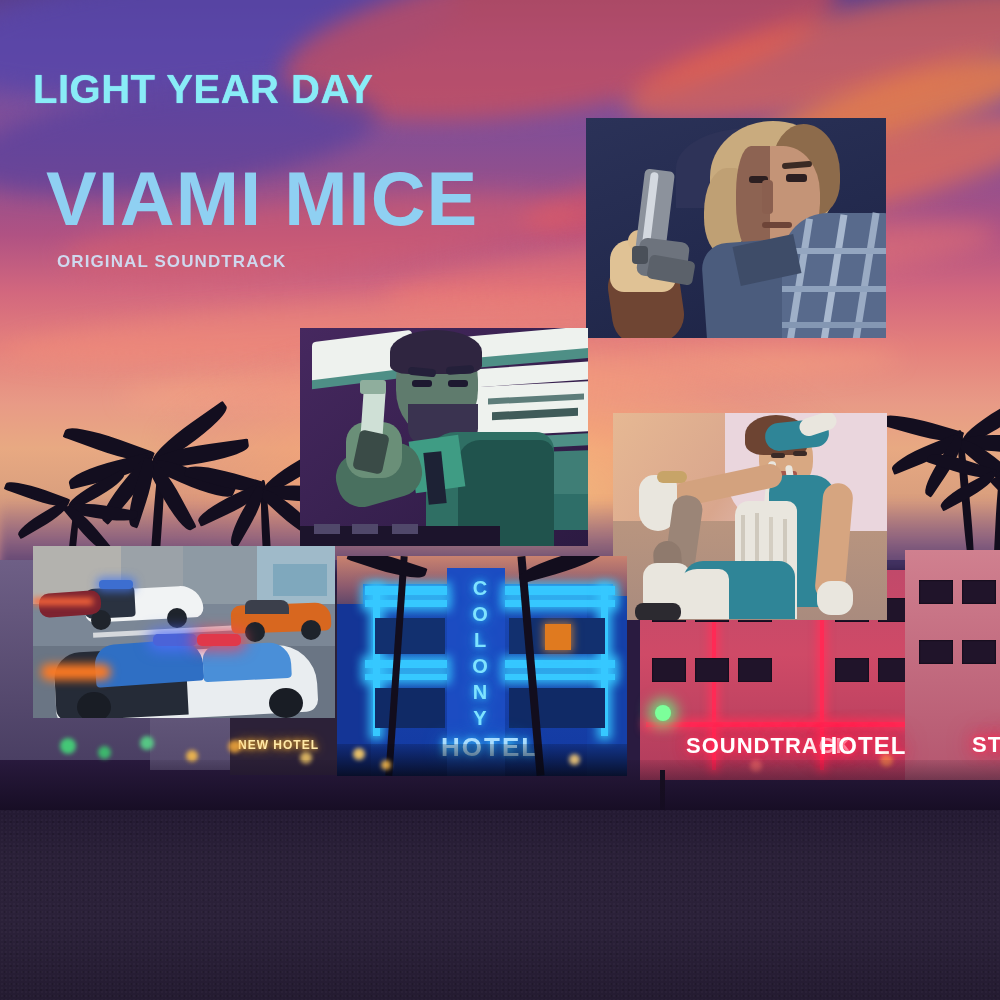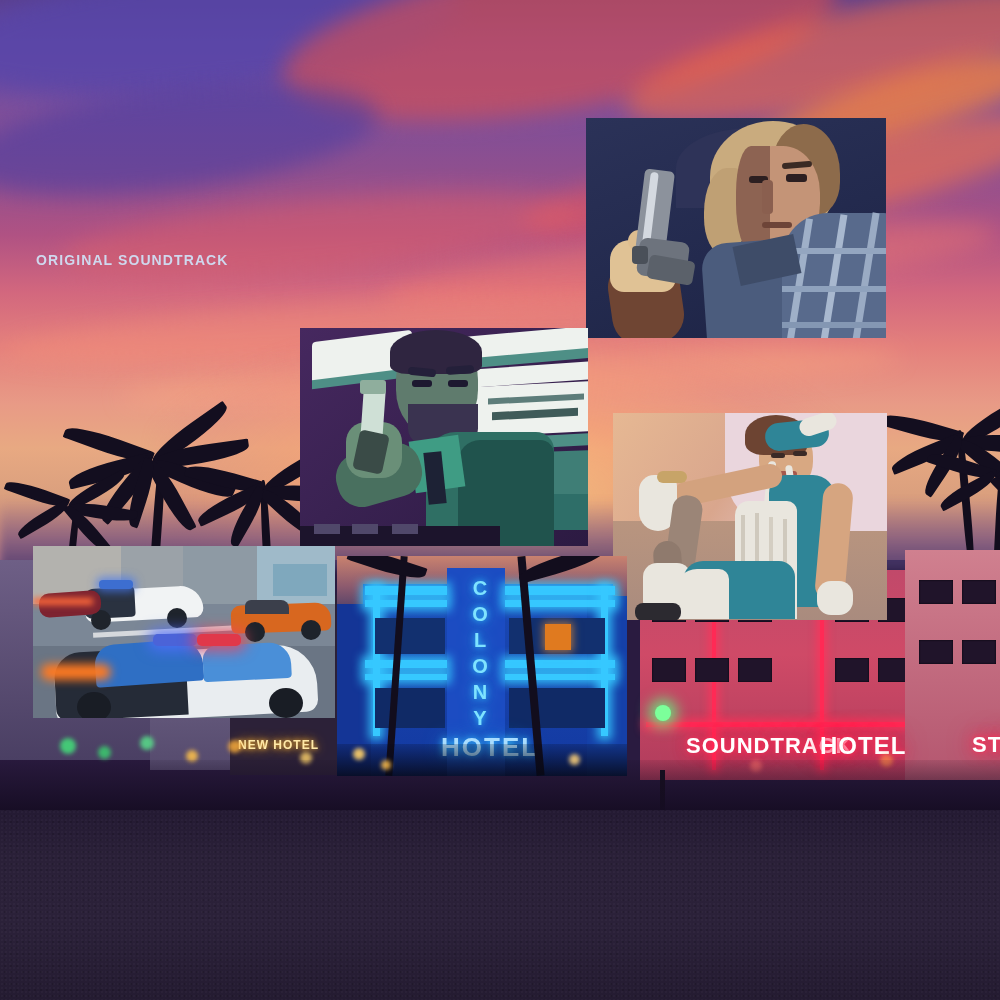--- a/index.html
+++ b/index.html
@@ -142,22 +142,22 @@
   .t-top{
     position:absolute;left:33px;top:67px;
     color:#89ecf7;font-size:40px;font-weight:bold;letter-spacing:.5px;
     text-shadow:0 0 1px #89ecf7;
   }
   .t-main{
     position:absolute;left:46px;top:155px;
     color:#8fd0f2;font-size:76px;font-weight:bold;letter-spacing:1px;
   }
   .t-sub{
-    position:absolute;left:36px;top:252px;
-    color:#cfd8ee;font-size:14px;font-weight:bold;letter-spacing:1.1px;
+    position:absolute;left:57px;top:252px;
+    color:#cfd8ee;font-size:17px;font-weight:bold;letter-spacing:1.1px;
   }
 </style>
 </head>
 <body>
 
 <div id="album">
 
   <div class="sky"></div>
 
   <div class="cloudlayer">
@@ -486,15 +486,17 @@
     <div style="position:absolute;left:56px;top:0;width:7px;height:220px;background:#120d1d;transform:rotate(4deg);"></div>
     <div style="position:absolute;left:190px;top:0;width:8px;height:220px;background:#120d1d;transform:rotate(-5deg);"></div>
     <div style="position:absolute;left:10px;top:0;width:80px;height:16px;background:#120d1d;border-radius:60% 5% 60% 5%;transform:rotate(18deg);"></div>
     <div style="position:absolute;left:180px;top:0;width:90px;height:16px;background:#120d1d;border-radius:60% 5% 60% 5%;transform:rotate(-16deg);"></div>
     <div style="position:absolute;left:0;top:188px;width:290px;height:32px;background:linear-gradient(180deg,rgba(6,8,24,.2),rgba(6,8,22,.85));"></div>
     <div class="bokeh" style="left:16px;top:192px;width:12px;height:12px;background:#ffd16a;opacity:.9;"></div>
     <div class="bokeh" style="left:44px;top:204px;width:10px;height:10px;background:#ffbe4a;opacity:.85;"></div>
     <div class="bokeh" style="left:232px;top:198px;width:11px;height:11px;background:#ffd27a;opacity:.85;"></div>
   </div>
 
+  <div class="t-top">LIGHT YEAR DAY</div>
+  <div class="t-main">VIAMI MICE</div>
   <div class="t-sub">ORIGINAL SOUNDTRACK</div>
 
 </div>
 
 </body></html>

